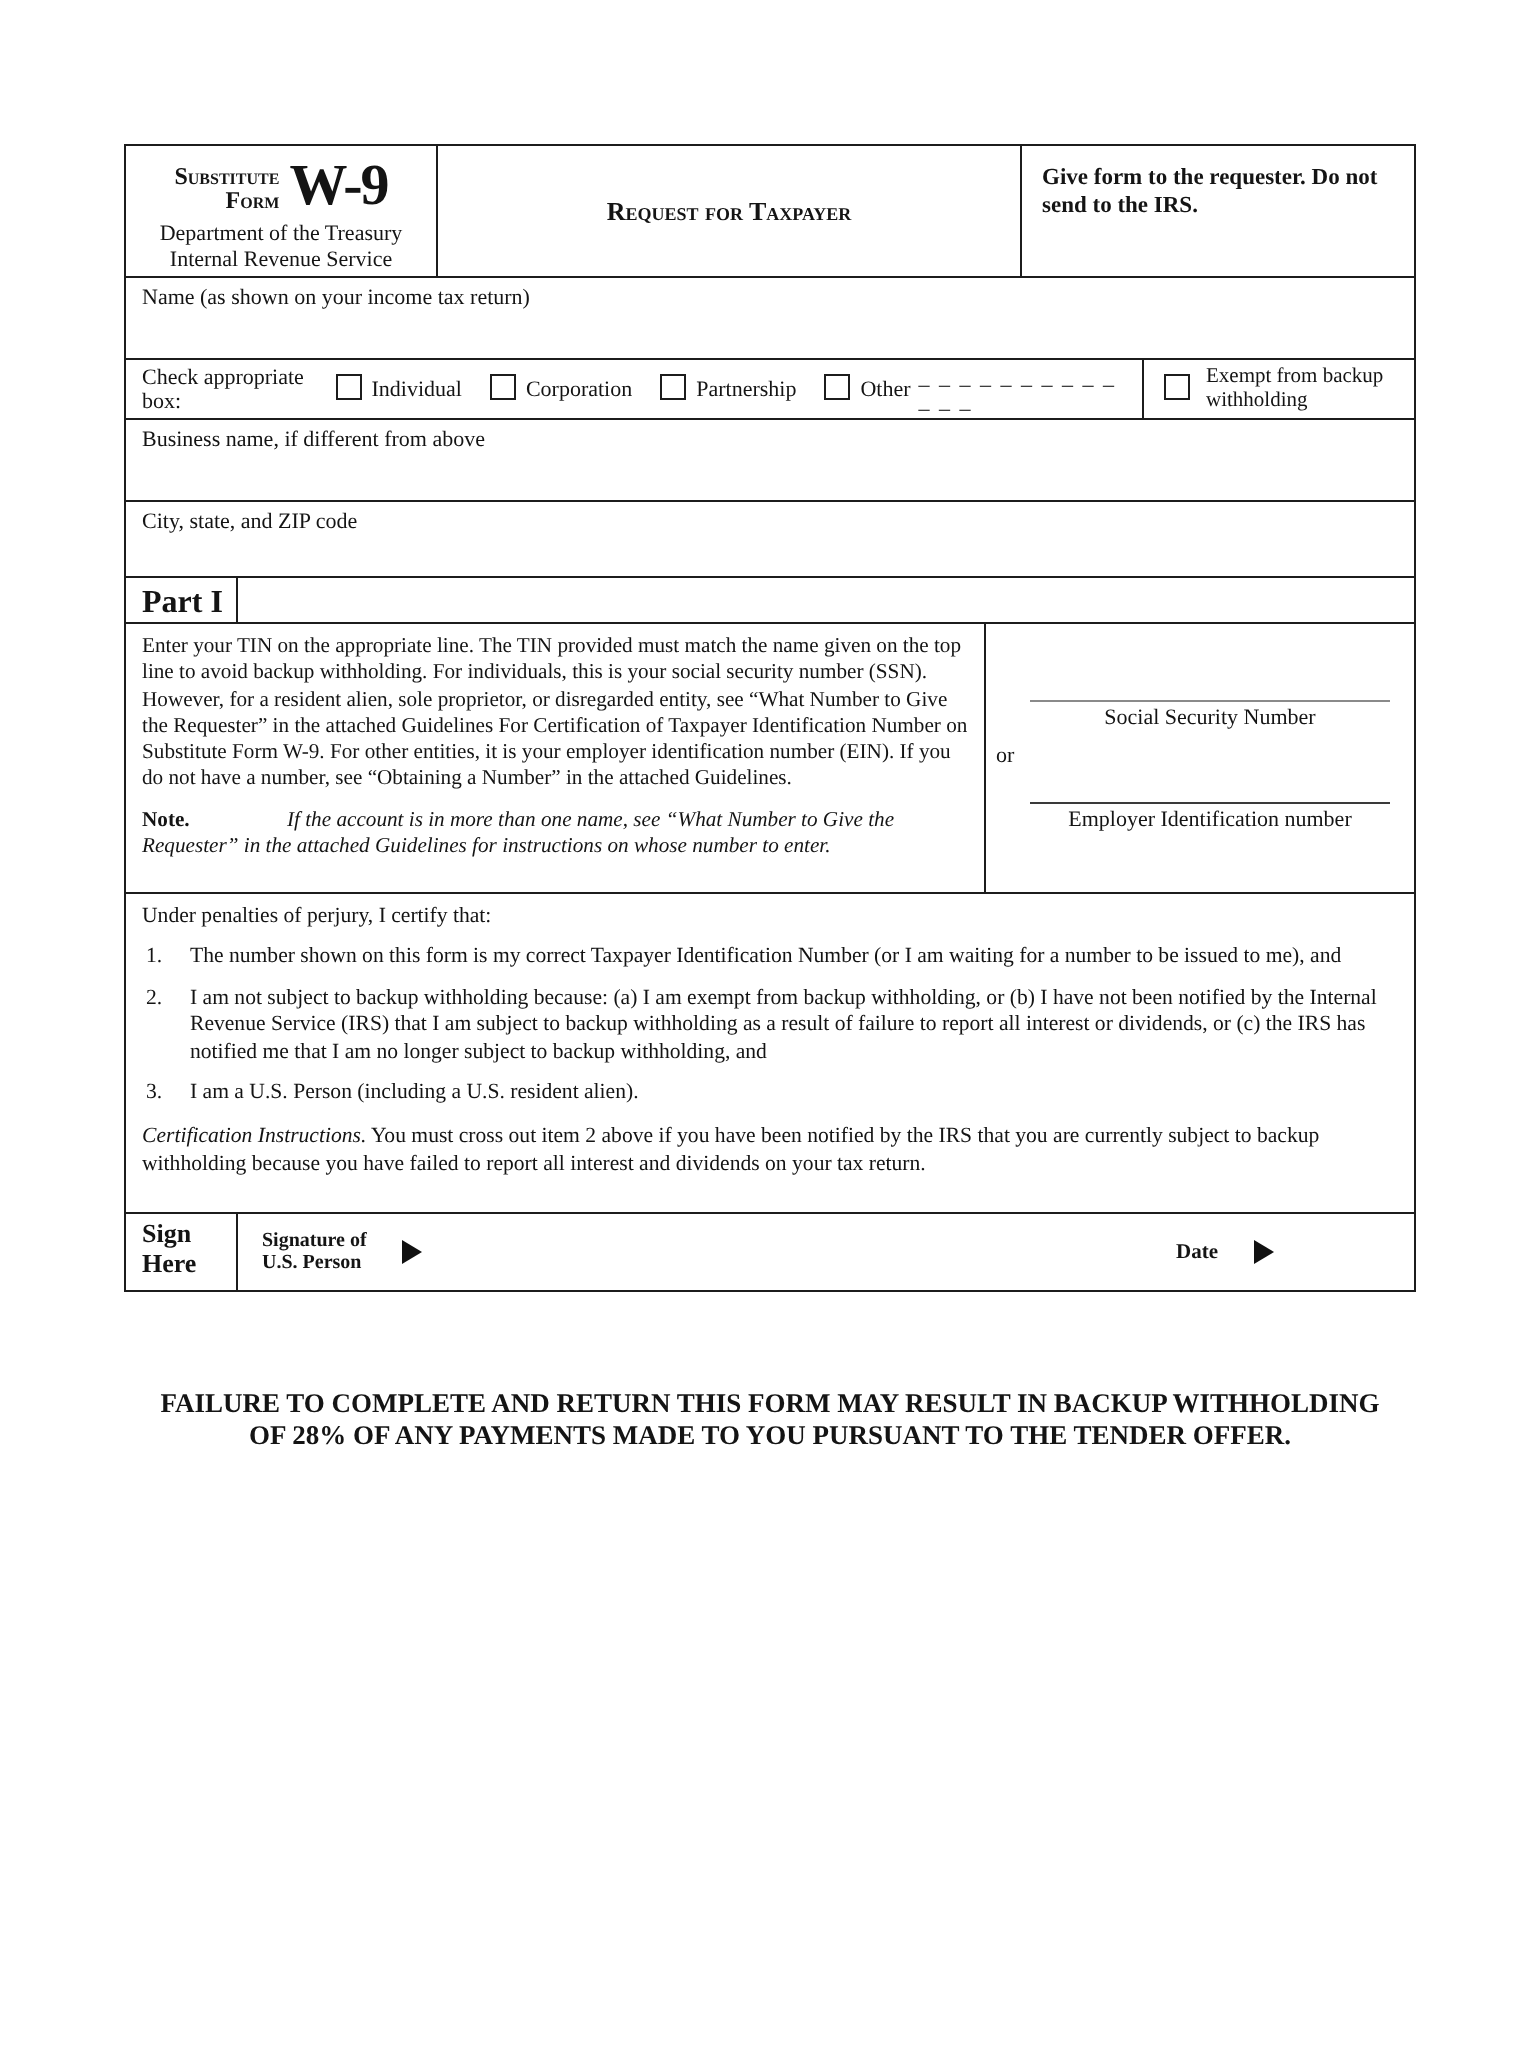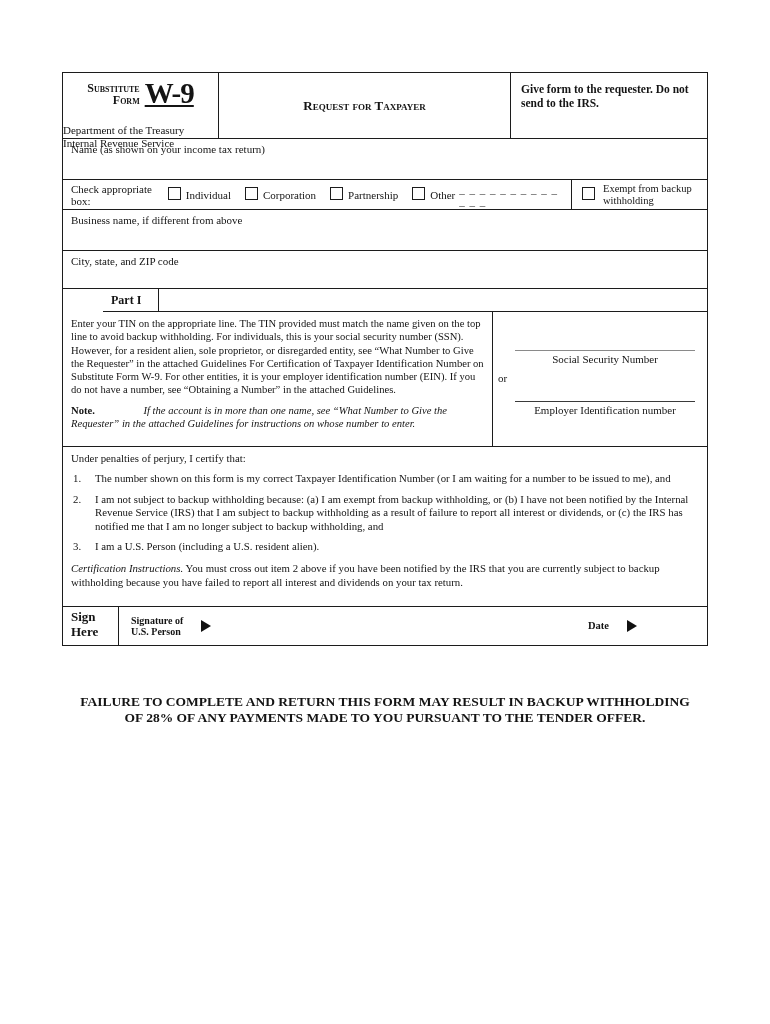--- a/index.html
+++ b/index.html
@@ -16,22 +16,22 @@
   .row { display:flex; border-bottom:1.5px solid #1c1c1c; position:relative; }
   .row:last-child { border-bottom:none; }
   .cell { position:relative; }
   .br { border-right:1.5px solid #1c1c1c; }
 
   
   .header-row { height:66px; }
   .hdr-left { width:156px; padding-top:6px; }
   .form-id { display:flex; justify-content:center; align-items:center; }
   .sub-form { text-align:right; font-weight:bold; font-variant:small-caps; font-size:12px; line-height:12px; padding-top:3px; }
-  .w9 { font-weight:bold; font-size:29px; line-height:26px; margin-left:5px; letter-spacing:-1px;text-decoration:underline; }
-  .dept { font-size:11px; line-height:12.5px; margin-top:18px; }
+  .w9 { font-weight:bold; font-size:29px; line-height:26px; margin-left:5px; letter-spacing:-1px; }
+  .dept { text-align:center; font-size:11px; line-height:12.5px; margin-top:5px; }
   .hdr-mid { width:292px; display:flex; align-items:center; justify-content:center; }
   .main-title { text-align:center; font-weight:bold; font-variant:small-caps; font-size:13px; line-height:15px; }
   .hdr-right { flex:1; padding:9px 10px 0 10px; font-weight:bold; font-size:11.5px; line-height:14px; }
 
   
   .field-row { height:41px; padding:4px 8px; font-size:11px; }
   .city-row  { height:38px; padding:4px 8px; font-size:11px; }
 
   
   .check-row { height:30px; }
@@ -39,21 +39,21 @@
   .cb {
     display:inline-block; width:13px; height:13px; border:1.5px solid #1c1c1c;
     background:#fff; margin:0 5px 0 14px; flex:0 0 auto; position:relative; top:-1px;
   }
   .other-dashes { margin-left:4px; letter-spacing:1px; font-size:11px; }
   .exempt-cell { width:136px; border-left:1.5px solid #1c1c1c; display:flex; align-items:center; padding:0 4px; }
   .exempt-cell .cb { margin:0 8px 0 6px; }
   .exempt-label { font-size:10.5px; line-height:11.5px; }
 
   
-  .part-header { height:23px; font-weight:bold; font-size:12px;margin-left:40px; }
+  .part-header { height:23px; font-weight:bold; font-size:16px; }
   .part-label-cell { width:56px; padding:4px 0 0 8px; }
   .part-title-cell { flex:1; padding:4px 0 0 12px; }
 
   
   .p1-body { height:135px; }
   .p1-left { width:430px; padding:5px 8px; font-size:10.6px; line-height:13.3px; }
   .p1-left p + p { margin-top:7px; }
   .note-label { font-weight:bold; }
   .note-text { font-style:italic;margin-left:46px; }
   .p1-right { flex:1; }
@@ -75,21 +75,21 @@
 
   
   .sign-row { height:38px; }
   .sign-here-cell { width:56px; padding:2px 0 0 8px; font-weight:bold; font-size:13px; line-height:15px; }
   .sign-main { flex:1; display:flex; align-items:center; padding:0 8px 0 12px; }
   .sig-label { font-weight:bold; font-size:10px; line-height:11px; }
   .arrow {
     width:0; height:0; border-left:10px solid #111; border-top:6px solid transparent;
     border-bottom:6px solid transparent; display:inline-block; margin-left:18px;
   }
-  .date-group { margin-left:auto; margin-right:62px; display:flex; align-items:flex-start; }
+  .date-group { margin-left:auto; margin-right:62px; display:flex; align-items:center; }
   .date-label { font-weight:bold; font-size:10.5px; }
 
   
   .footer {
     position:absolute; left:0; top:694px; width:100%; text-align:center;
     font-weight:bold; font-size:13.5px; line-height:16px;
   }
 </style>
 </head>
 <body>

